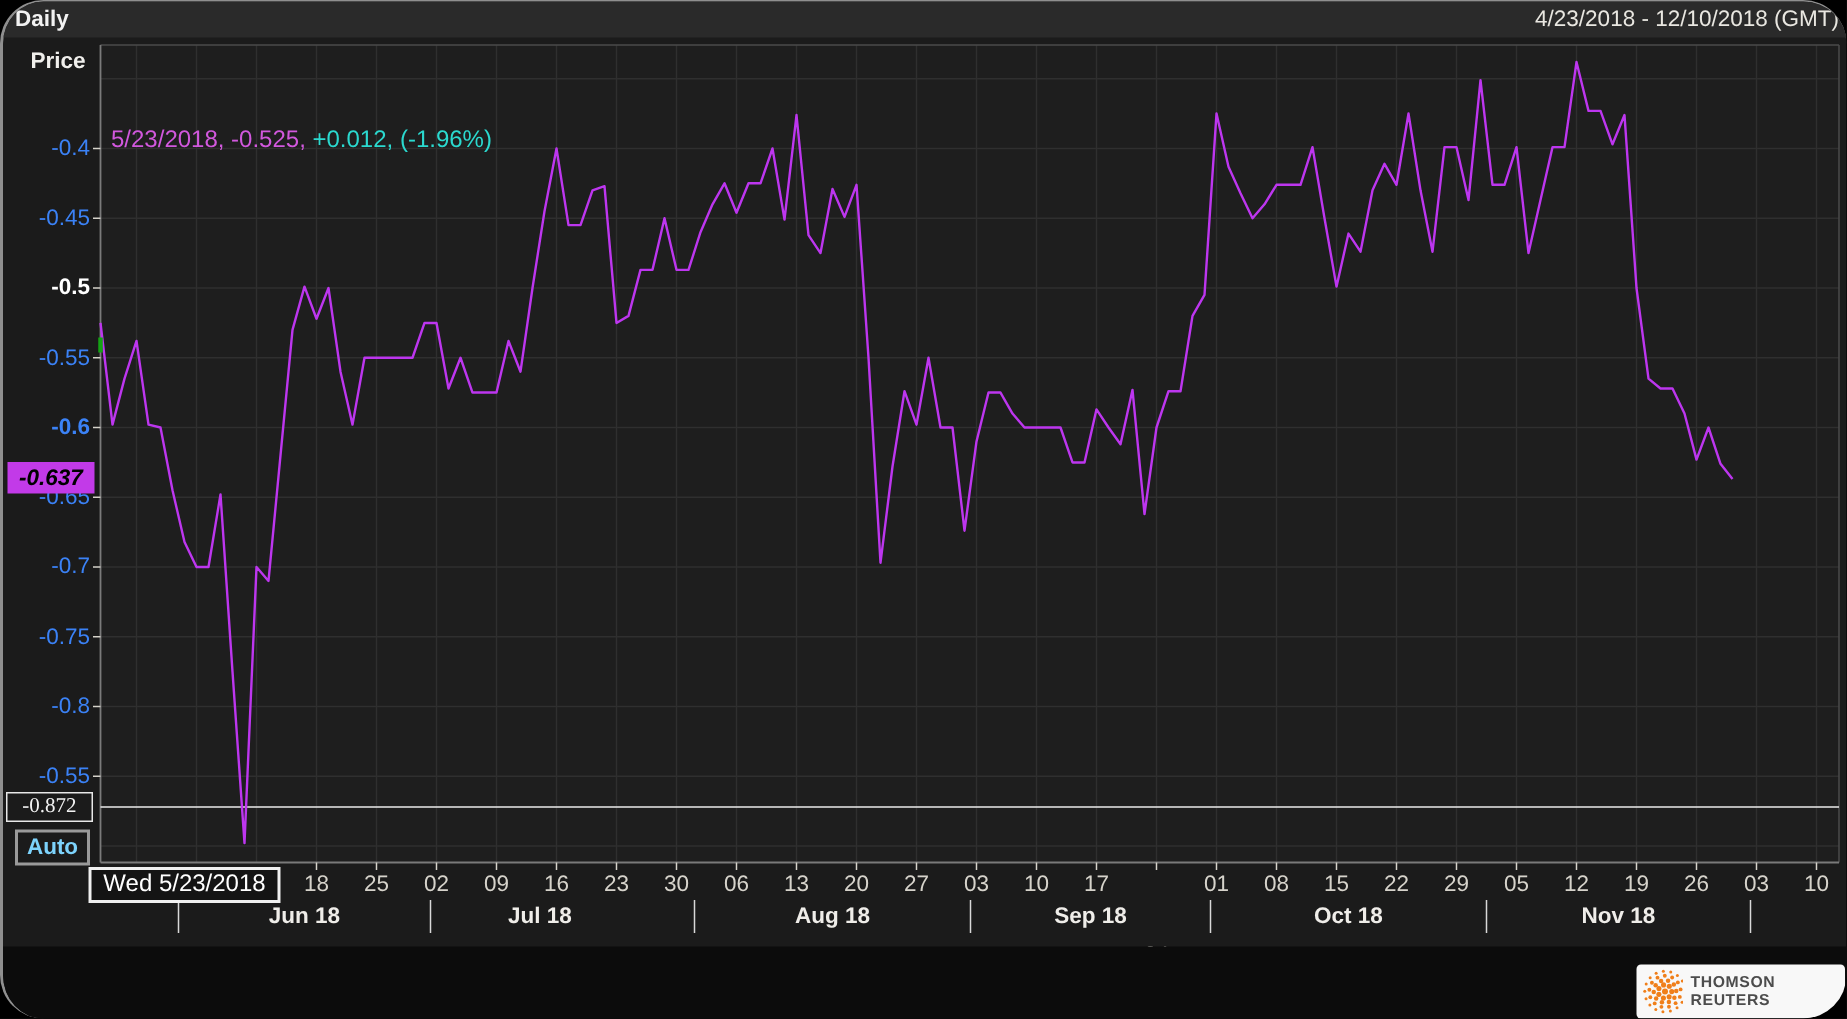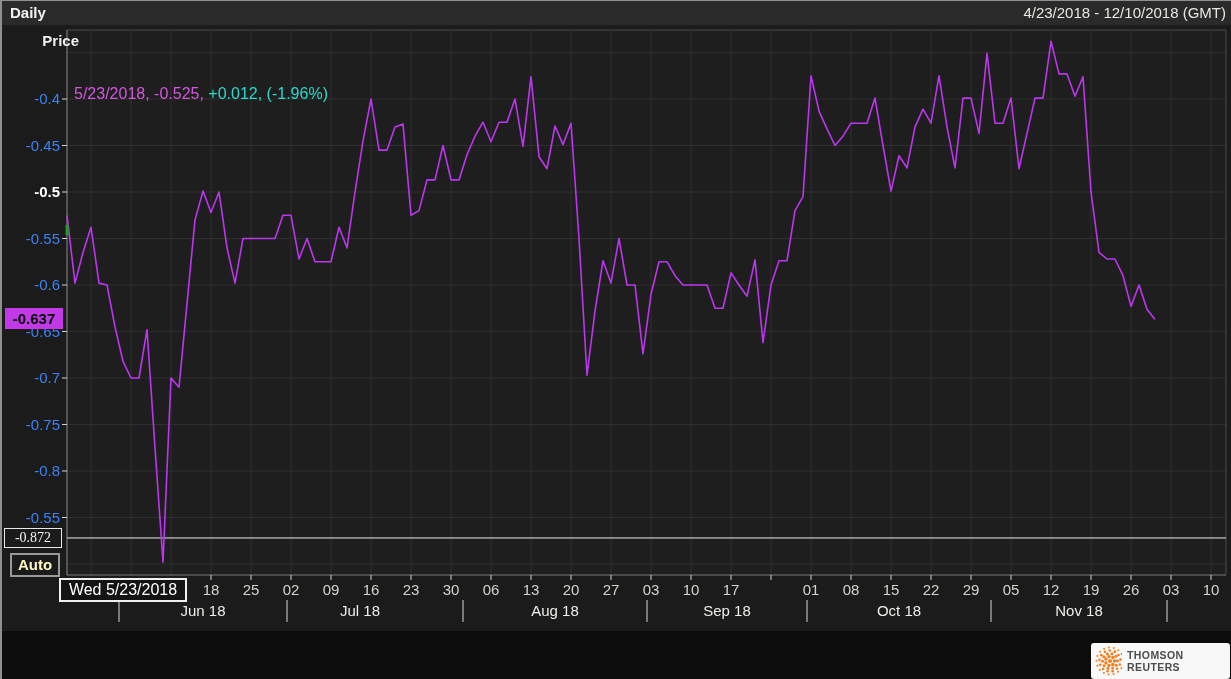--- a/index.html
+++ b/index.html
@@ -1,38 +1,38 @@
 <!DOCTYPE html>
 <html><head>
 <meta charset="utf-8">
 <style>
   html,body{margin:0;padding:0;background:#000;}
   .screen{position:relative;width:1231px;height:679px;background:#1b1b1b;overflow:hidden;
-          font-family:"Liberation Sans",sans-serif;border-left:2px solid #8f8f8f;border-top:1px solid #8f8f8f;box-sizing:border-box;}
+          font-family:"Liberation Sans",sans-serif;border-left:2px solid #8f8f8f;border-top:1px solid #8f8f8f;box-sizing:border-box;border-radius:29px;}
   .topbar{position:absolute;left:0;top:0;width:100%;height:24px;background:#2a2a2a;}
   .daily{position:absolute;left:8px;top:3px;font-size:15px;font-weight:bold;color:#f2f2f2;}
   .range{position:absolute;right:5px;top:3px;font-size:15px;color:#e9e7e1;}
-  .pricelbl{position:absolute;left:0;top:31px;width:55px;text-align:right;font-size:15px;font-weight:bold;color:#f0efec;margin-left:22px;}
+  .pricelbl{position:absolute;left:0;top:31px;width:55px;text-align:right;font-size:15px;font-weight:bold;color:#f0efec;}
   svg.chart{position:absolute;left:0;top:0;}
   .legend{position:absolute;left:72px;top:33px;font-size:16px;line-height:24px;white-space:pre;}
   .legend .l1{color:#d158dd;}
   .legend .l2a{color:#d158dd;}
   .legend .l2b{color:#2bd9cf;text-align:center;}
   .ylabel{position:absolute;left:0;width:58px;text-align:right;font-size:15px;color:#3b82f6;}
   .ylabel.bold{font-weight:bold;color:#ffffff;}
   .badge{position:absolute;left:3px;width:58px;height:21px;background:#c23ae8;color:#000;
          font-size:15px;font-weight:bold;text-align:center;line-height:21px;}
   .lvl{position:absolute;left:2px;width:56px;height:18px;border:1px solid #e8e8e8;background:#1b1b1b;
        color:#f2f2f2;font-size:14px;text-align:center;line-height:18px;}
-  .auto{position:absolute;left:8px;width:46px;height:20px;border:2px solid #9a9a9a;color:#fef9c3;
+  .auto{position:absolute;left:8px;width:46px;height:20px;border:2px solid #9a9a9a;color:#7dd3fc;
         font-size:15px;font-weight:bold;text-align:center;line-height:20px;}
   .cursorbox{position:absolute;left:57px;top:577px;width:124px;height:20px;border:2px solid #f0f0f0;
              background:#141414;color:#ffffff;font-size:16px;text-align:center;line-height:20px;}
   .xlabel{position:absolute;top:580px;width:34px;text-align:center;font-size:15px;color:#d6d3cb;}
-  .mlabel{position:absolute;top:601px;width:70px;text-align:center;font-size:15px;font-weight:normal;color:#efede9;}
+  .mlabel{position:absolute;top:601px;width:70px;text-align:center;font-size:15px;font-weight:bold;color:#efede9;}
   .strip{position:absolute;left:0;top:630px;width:1231px;height:49px;background:#0c0c0c;}
   .trlogo{position:absolute;left:1089px;top:642px;width:139px;height:36px;background:#f8f8f8;border-radius:3px;
           display:flex;align-items:center;}
   .trlogo .txt{font-size:10.5px;font-weight:bold;color:#4c4c4c;letter-spacing:0.4px;margin-left:5px;}
 </style>
 </head>
 <body>
 
 <div class="screen">
   <div class="topbar">
@@ -139,29 +139,29 @@
 
   <div class="legend">
     <div><span class="l2a">5/23/2018, -0.525, </span><span class="l2b">+0.012, (-1.96%)</span></div>
   </div>
 
   <div id="ylabels">
       <div class="ylabel" style="top: 89px;">-0.4</div>
       <div class="ylabel" style="top: 135.5px;">-0.45</div>
       <div class="ylabel bold" style="top: 182px;">-0.5</div>
       <div class="ylabel" style="top: 228.5px;">-0.55</div>
-      <div class="ylabel" style="top: 275px;">-0.6</div>
+      <div class="ylabel" style="top: 275px; font-weight: bold;">-0.6</div>
       <div class="ylabel" style="top: 321.5px;">-0.65</div>
       <div class="ylabel" style="top: 368px;">-0.7</div>
       <div class="ylabel" style="top: 414.5px;">-0.75</div>
       <div class="ylabel" style="top: 461px;">-0.8</div>
       <div class="ylabel" style="top: 507.5px;">-0.55</div>
     </div>
 
-  <div class="badge" id="lastBadge" style="top: 307.41px;">-0.637</div>
+  <div class="badge" id="lastBadge" style="top: 307.41px; font-style: italic;">-0.637</div>
   <div class="lvl" id="lvlLabel" style="top: 526.96px; font-family: Liberation Serif, serif;">-0.872</div>
   <div class="auto" id="autoBtn" style="top: 552px;">Auto</div>
 
   <div class="cursorbox">Wed 5/23/2018</div>
   <div id="xlabels">
       <div class="xlabel" style="left: 192px;">18</div>
       <div class="xlabel" style="left: 232px;">25</div>
       <div class="xlabel" style="left: 272px;">02</div>
       <div class="xlabel" style="left: 312px;">09</div>
       <div class="xlabel" style="left: 352px;">16</div>

